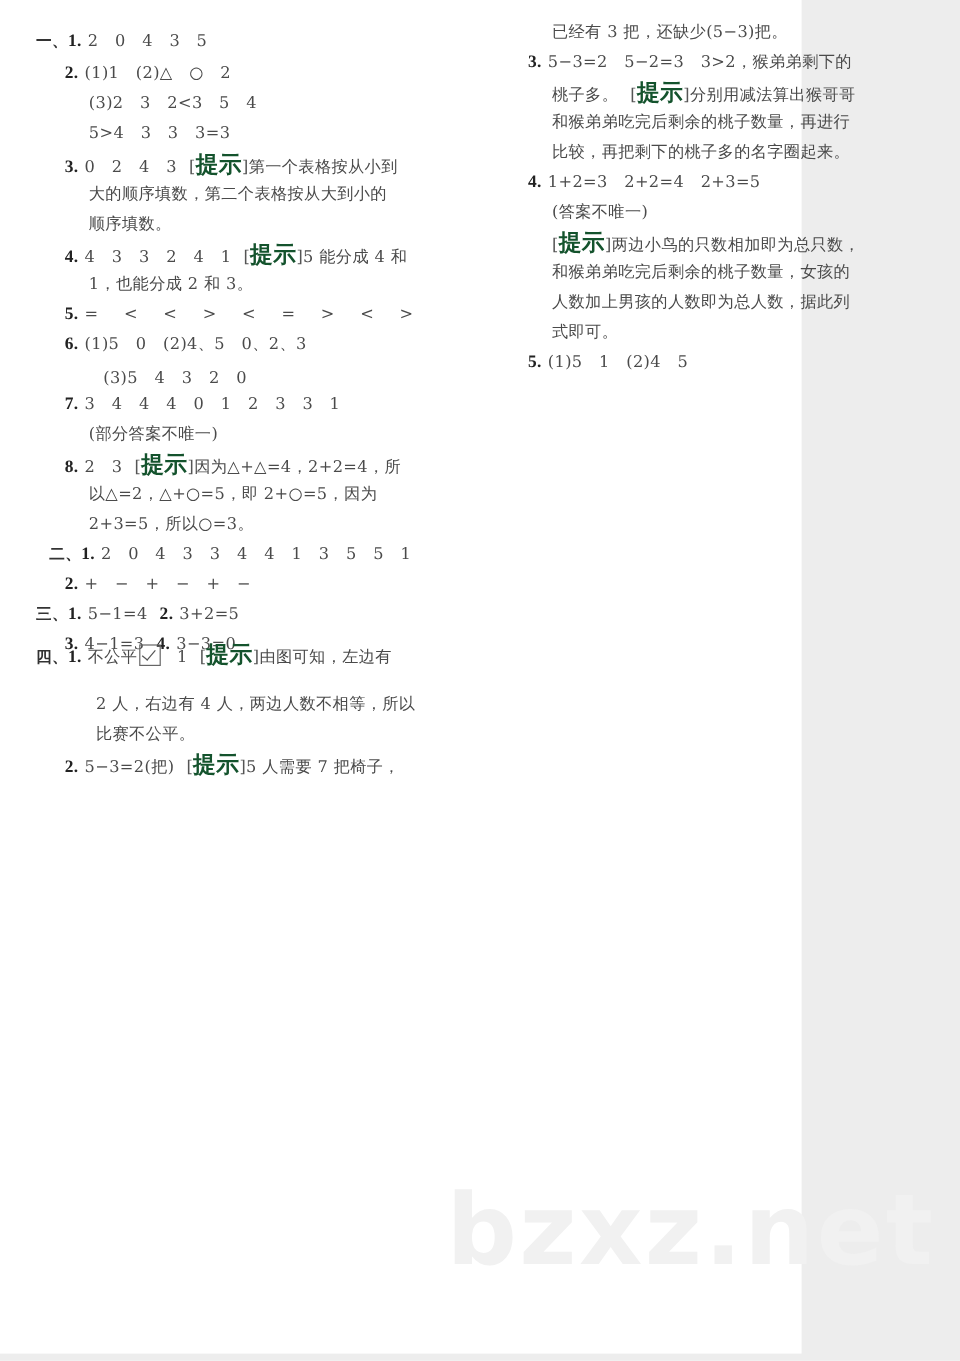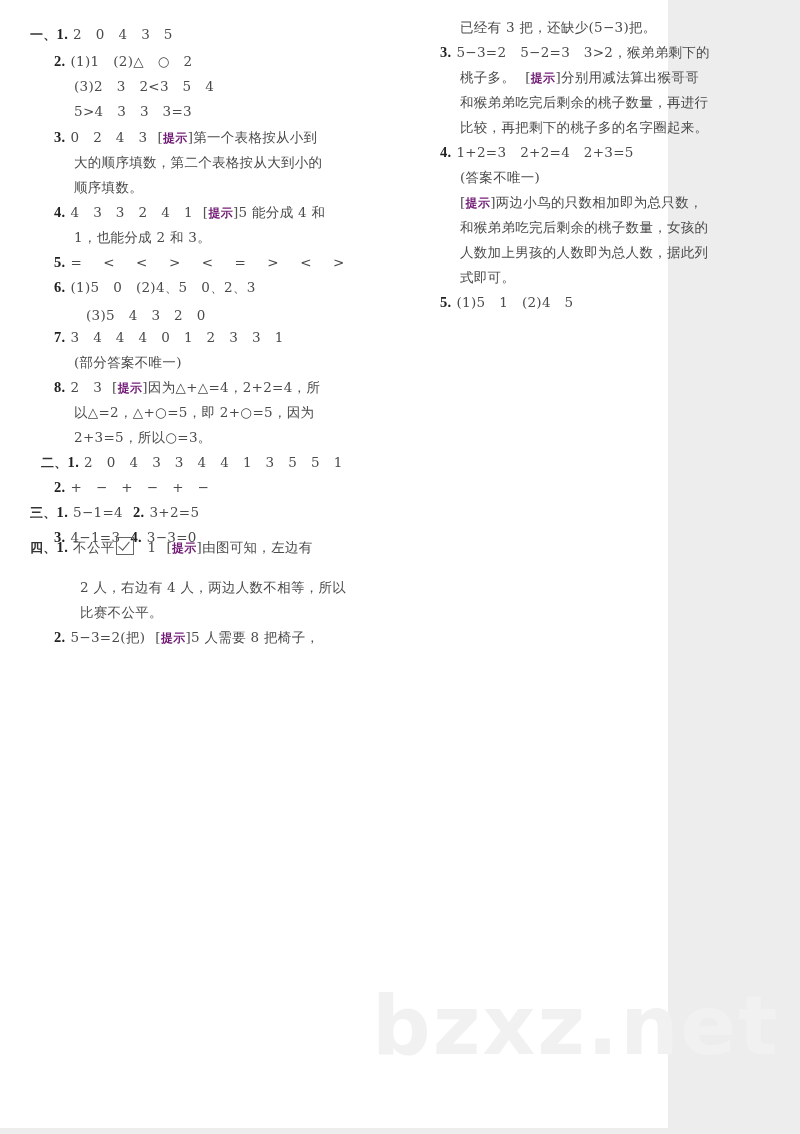--- a/index.html
+++ b/index.html
@@ -12,21 +12,21 @@
   }
   .col { position: absolute; top: 0; }
   .col-left { left: 0; width: 400px; }
   .col-right { left: 420px; width: 380px; }
   .line {
     position: absolute; white-space: nowrap; font-size: 13.5px; line-height: 18px; color: #4a4a4a;
     letter-spacing: 0.3px;
   }
   .sec { font-weight: bold; color: #333; font-family: "DejaVu Sans", sans-serif; font-size: 13px; }
   .num { font-weight: bold; color: #222; font-family: "Liberation Serif", serif; font-size: 14.5px; margin-right: 5px; }
-  .hint { font-weight: bold; color: #701a75; font-family: "DejaVu Sans", sans-serif; font-size: 12px; }
+  .hint { font-weight: bold; color: #14532d; font-family: "DejaVu Sans", sans-serif; font-size: 19px; }
   .br { color: #555; }
   .sp { display: inline-block; width: 10px; }
   .check {
     display: inline-block; width: 16px; height: 16px; border: 1px solid #666; vertical-align: -3px;
     margin: 0 4px 0 1px; position: relative;
   }
   .check::after {
     content: ""; position: absolute; left: 4px; top: 1px; width: 5px; height: 10px;
     border-right: 1.5px solid #555; border-bottom: 1.5px solid #555; transform: rotate(40deg);
   }
@@ -96,21 +96,21 @@
       <span class="num">3.</span><span>4−1=3</span><span class="sp"></span><span class="num">4.</span><span>3−3=0</span>
     </div>
 
     <div class="line" style="left:30px;top:537px;">
       <span class="sec">四、</span><span class="num">1.</span><span>不公平</span><span class="check"></span><span class="sp"></span><span>1</span><span class="sp"></span><span class="br">[</span><span class="hint">提示</span><span class="br">]</span><span>由图可知，左边有</span>
     </div>
     <div class="line" style="left:80px;top:578px;">2 人，右边有 4 人，两边人数不相等，所以</div>
     <div class="line" style="left:80px;top:603px;">比赛不公平。</div>
 
     <div class="line" style="left:54px;top:628px;">
-      <span class="num">2.</span><span>5−3=2(把)</span><span class="sp"></span><span class="br">[</span><span class="hint">提示</span><span class="br">]</span><span>5 人需要 8 把椅子，</span>
+      <span class="num">2.</span><span>5−3=2(把)</span><span class="sp"></span><span class="br">[</span><span class="hint">提示</span><span class="br">]</span><span>5 人需要 7 把椅子，</span>
     </div>
   </div>
 
   <div class="col col-right">
     <div class="line" style="left:40px;top:18px;">已经有 3 把，还缺少(5−3)把。</div>
 
     <div class="line" style="left:20px;top:43px;">
       <span class="num">3.</span><span>5−3=2　5−2=3　3&gt;2，猴弟弟剩下的</span>
     </div>
     <div class="line" style="left:40px;top:68px;">

